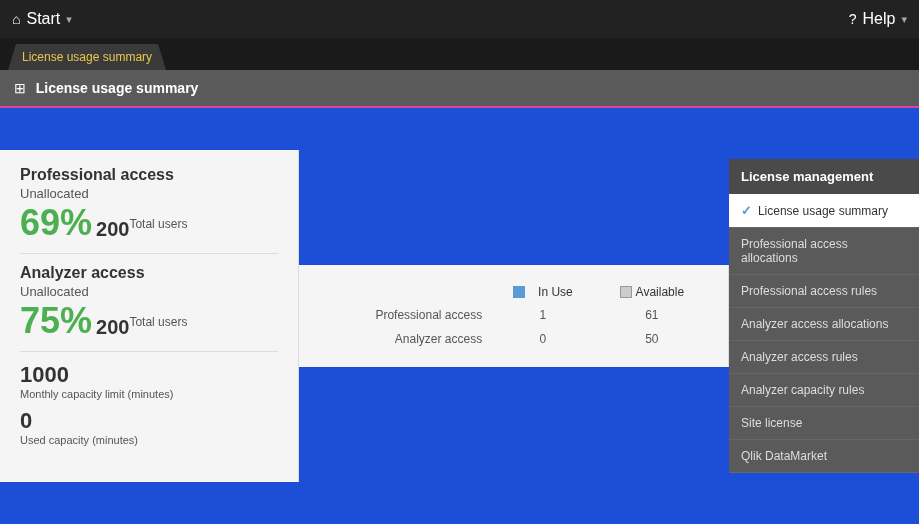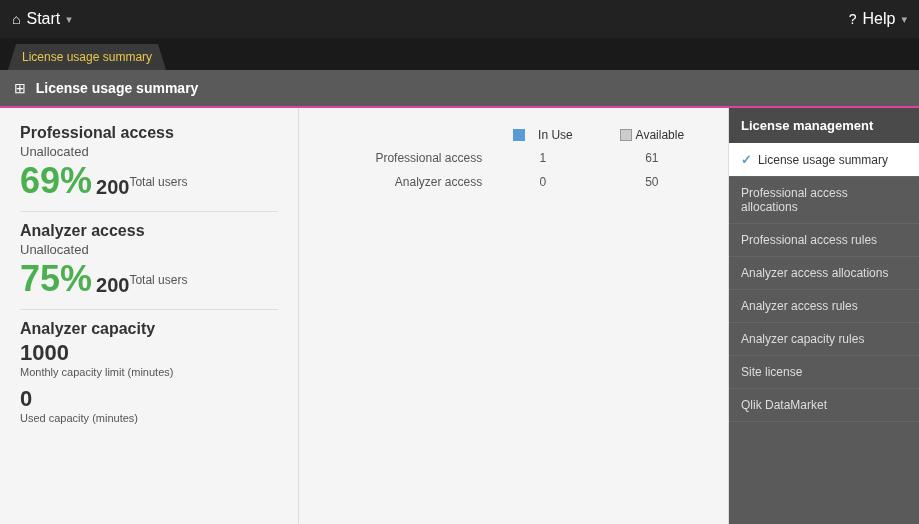--- a/index.html
+++ b/index.html
@@ -58,21 +58,22 @@
     .page-header-title {
       color: #fff;
       font-size: 14px;
       font-weight: bold;
     }
 
     
     .main-content {
       display: flex;
       height: calc(524px - 38px - 32px - 38px);
-      background: #7dd3fc;
+      background: #1d4ed8;
+      align-items: center;
     }
 
     
     .left-panel {
       flex: 1;
       padding: 16px 20px;
       background: #f5f5f5;
       border-right: 1px solid #ddd;
     }
 
@@ -243,21 +244,20 @@
       <div class="stat-group">
         <span class="stat-large">75%</span>
         <span class="stat-number-block">
           <span class="stat-number">200</span>
           <span class="stat-label">Total users</span>
         </span>
       </div>
     </div>
 
     <div class="section-block">
-      <div class="section-title">Analyzer capacity</div>
       <div class="capacity-num">1000</div>
       <div class="capacity-label">Monthly capacity limit (minutes)</div>
       <div style="margin-top:8px;">
         <div class="capacity-num">0</div>
         <div class="capacity-label">Used capacity (minutes)</div>
       </div>
     </div>
 
   </div>
 

